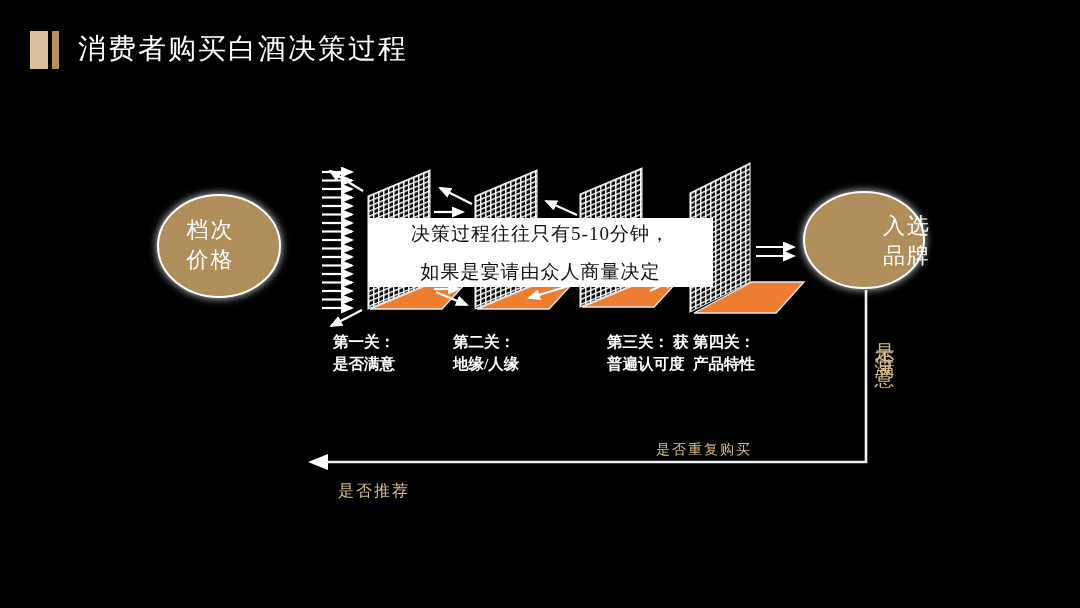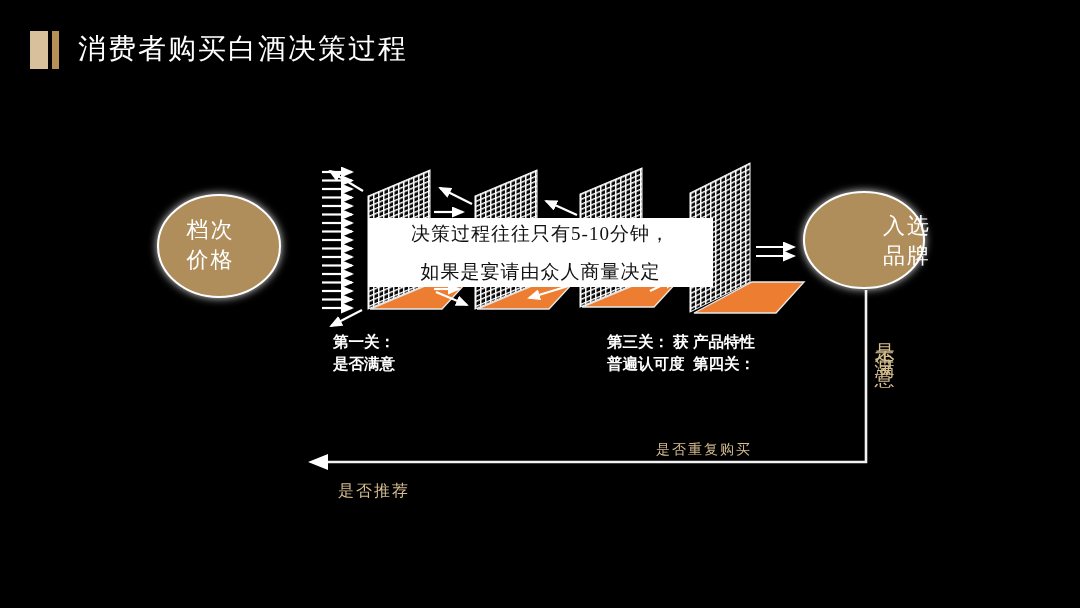--- a/index.html
+++ b/index.html
@@ -134,26 +134,30 @@
 
   <div class="abs note-box">
     <p>决策过程往往只有5-10分钟，</p>
     <p>如果是宴请由众人商量决定</p>
   </div>
 
   <div class="abs gate-label gl-1">
     <div>第一关：</div>
     <div>是否满意</div>
   </div>
+  <div class="abs gate-label gl-2">
+    <div>第二关：</div>
+    <div>地缘/人缘</div>
+  </div>
   <div class="abs gate-label gl-3">
     <div>第三关： 获</div>
     <div>普遍认可度</div>
   </div>
   <div class="abs gate-label gl-4">
+    <div>第四关：</div>
     <div>产品特性</div>
-    <div>第四关：</div>
   </div>
 
   <div class="abs gold-text satisfaction">是否满意</div>
   <div class="abs gold-text repurchase">是否重复购买</div>
   <div class="abs gold-text recommend">是否推荐</div>
 
 </div>
 
 </body></html>

